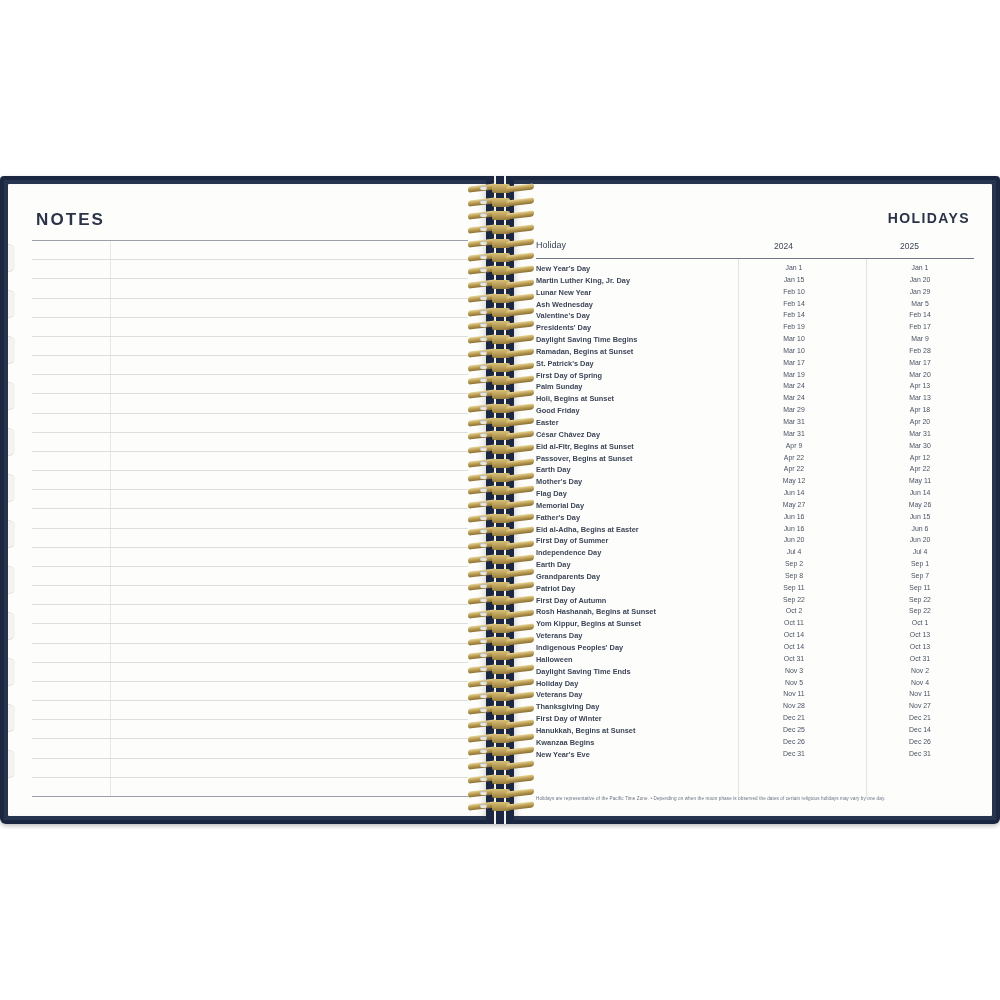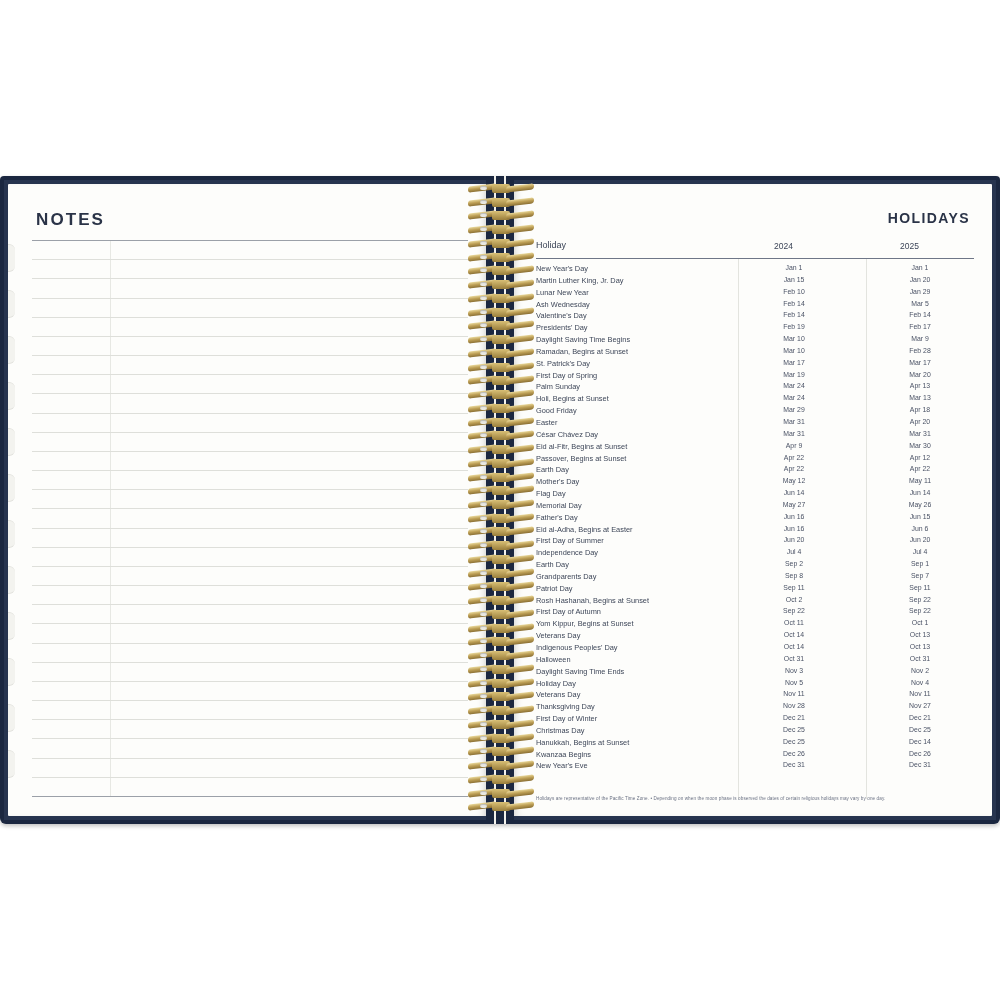--- a/index.html
+++ b/index.html
@@ -244,20 +244,21 @@
     position: relative;
     height: 11.85px;
     font-size: 7.4px;
     color: #3d4658;
     white-space: nowrap;
   }
   .hol-row .name {
     position: absolute;
     left: 0;
     top: 0;
+    font-weight: bold;
   }
   .hol-row .y1 {
     position: absolute;
     left: 238px;
     top: 0;
     width: 40px;
     text-align: center;
     font-size: 6.9px;
     color: #4a5265;
   }
@@ -487,30 +488,30 @@
             <span class="name">Grandparents Day</span>
             <span class="y1">Sep 8</span>
             <span class="y2">Sep 7</span>
           </div>
           <div class="hol-row">
             <span class="name">Patriot Day</span>
             <span class="y1">Sep 11</span>
             <span class="y2">Sep 11</span>
           </div>
           <div class="hol-row">
+            <span class="name">First Day of Autumn</span>
+            <span class="y1">Sep 22</span>
+            <span class="y2">Sep 22</span>
+          </div>
+          <div class="hol-row">
             <span class="name">Rosh Hashanah, Begins at Sunset</span>
             <span class="y1">Oct 2</span>
             <span class="y2">Sep 22</span>
           </div>
           <div class="hol-row">
-            <span class="name">First Day of Autumn</span>
-            <span class="y1">Sep 22</span>
-            <span class="y2">Sep 22</span>
-          </div>
-          <div class="hol-row">
             <span class="name">Yom Kippur, Begins at Sunset</span>
             <span class="y1">Oct 11</span>
             <span class="y2">Oct 1</span>
           </div>
           <div class="hol-row">
             <span class="name">Veterans Day</span>
             <span class="y1">Oct 14</span>
             <span class="y2">Oct 13</span>
           </div>
           <div class="hol-row">
@@ -540,25 +541,20 @@
           </div>
           <div class="hol-row">
             <span class="name">Thanksgiving Day</span>
             <span class="y1">Nov 28</span>
             <span class="y2">Nov 27</span>
           </div>
           <div class="hol-row">
             <span class="name">First Day of Winter</span>
             <span class="y1">Dec 21</span>
             <span class="y2">Dec 21</span>
-          </div>
-          <div class="hol-row">
-            <span class="name">Christmas Day</span>
-            <span class="y1">Dec 25</span>
-            <span class="y2">Dec 25</span>
           </div>
           <div class="hol-row">
             <span class="name">Hanukkah, Begins at Sunset</span>
             <span class="y1">Dec 25</span>
             <span class="y2">Dec 14</span>
           </div>
           <div class="hol-row">
             <span class="name">Kwanzaa Begins</span>
             <span class="y1">Dec 26</span>
             <span class="y2">Dec 26</span>

